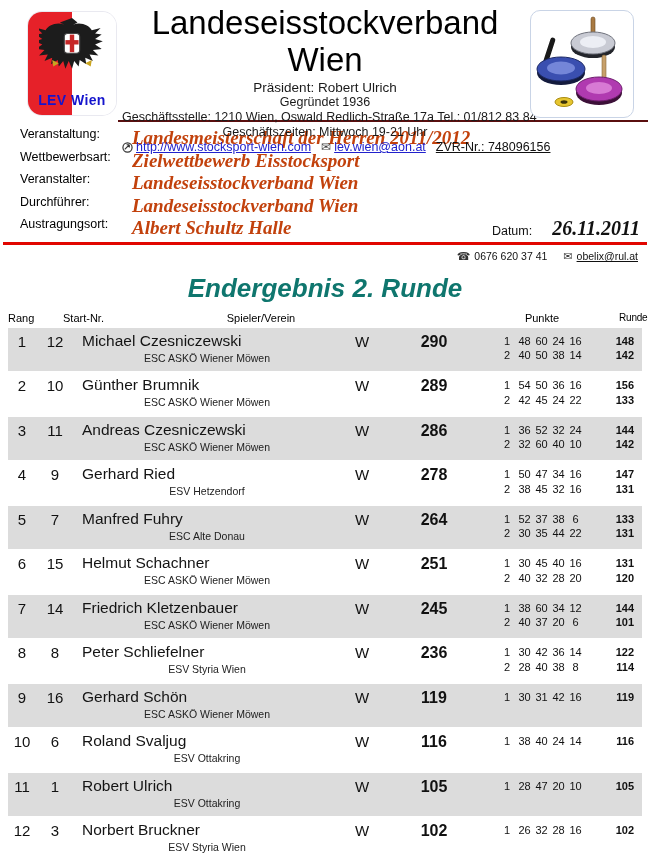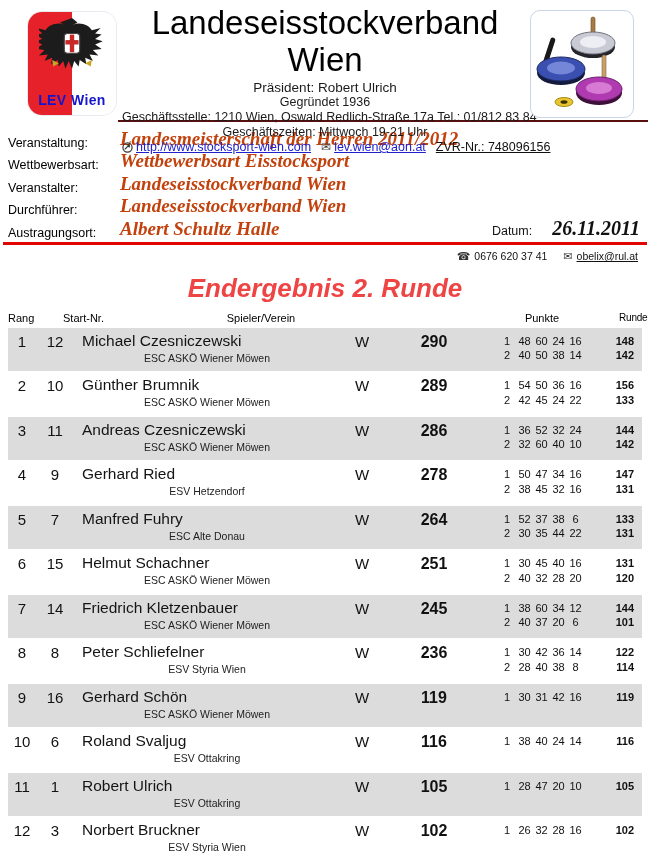--- a/index.html
+++ b/index.html
@@ -19,37 +19,37 @@
   .head-line{font-size:12.5px;line-height:15px;color:#1a1a1a;white-space:nowrap;}
   .head-line.president{font-size:13.5px;}
   .lnk{color:var(--link-blue);text-decoration:underline;cursor:pointer;}
   .zvr{color:#111;text-decoration:underline;margin-left:10px;}
   .gicon{vertical-align:-2px;margin-right:3px;}
   .micon{font-size:12px;color:#444;margin:0 3px 0 10px;}
   .head-rule{height:2px;background:var(--dark-rule);margin:2px 2px 0 118px;}
 
   
   .info{margin:5px 0 0 8px;}
-  .info-row{display:flex;align-items:flex-end;height:22.5px;}
+  .info-row{display:flex;align-items:flex-start;height:22.5px;margin-left:12px;}
   .info-label{width:112px;flex:none;font-size:12.5px;color:#000;}
   .info-value{font-family:"Liberation Serif",serif;font-weight:bold;font-style:italic;font-size:19px;color:#c2410c;white-space:nowrap;}
   .info-date{margin-left:auto;margin-right:10px;display:flex;align-items:baseline;gap:20px;}
   .date-label{font-size:12.5px;}
   .date-value{font-family:"Liberation Serif",serif;font-weight:bold;font-style:italic;font-size:20px;}
   .red-rule{height:3px;background:var(--accent-red);margin:2px 3px 0 3px;}
 
   
   .obelix{display:flex;align-items:center;margin:5px 12px 0 8px;font-size:10.5px;color:#111;}
   .obelix-right{margin-left:auto;display:flex;align-items:center;gap:16px;}
   .obx-item{display:flex;align-items:center;gap:4px;}
   .obx-glyph{font-size:11px;color:#333;}
   .obx-mail{text-decoration:underline;cursor:pointer;}
 
   
-  .results-title{text-align:center;font-size:26px;font-weight:bold;font-style:italic;margin:10px 0 6px;color:#ef4444;}
+  .results-title{text-align:center;font-size:26px;font-weight:bold;font-style:italic;margin:10px 0 6px;color:#0f766e;}
   .table{margin:0 8px;}
   .grid{display:grid;grid-template-columns:28px 38px 266px 44px 100px 1fr;}
   .thead{font-size:11px;color:#000;padding:2px 0 4px;gap:27px;}
   .th{white-space:nowrap;}
   .th-player{text-align:center;}
   .th-points{text-align:center;}
   .th-rounds{display:flex;align-items:baseline;font-size:10px;}
   .th-runde{width:26px;text-align:right;letter-spacing:-.2px;margin-right:6px;}
 
   .row{min-height:43px;margin-bottom:1.5px;}
@@ -125,21 +125,21 @@
 
   <div class="head-rule"></div>
 
   <div class="info">
     <div class="info-row">
       <span class="info-label">Veranstaltung:</span>
       <span class="info-value">Landesmeisterschaft der Herren 2011/2012</span>
     </div>
     <div class="info-row">
       <span class="info-label">Wettbewerbsart:</span>
-      <span class="info-value">Wettbewerbsart Eisstocksport</span>
+      <span class="info-value">Zielwettbewerb Eisstocksport</span>
     </div>
     <div class="info-row">
       <span class="info-label">Veranstalter:</span>
       <span class="info-value">Landeseisstockverband Wien</span>
     </div>
     <div class="info-row">
       <span class="info-label">Durchführer:</span>
       <span class="info-value">Landeseisstockverband Wien</span>
     </div>
     <div class="info-row">

